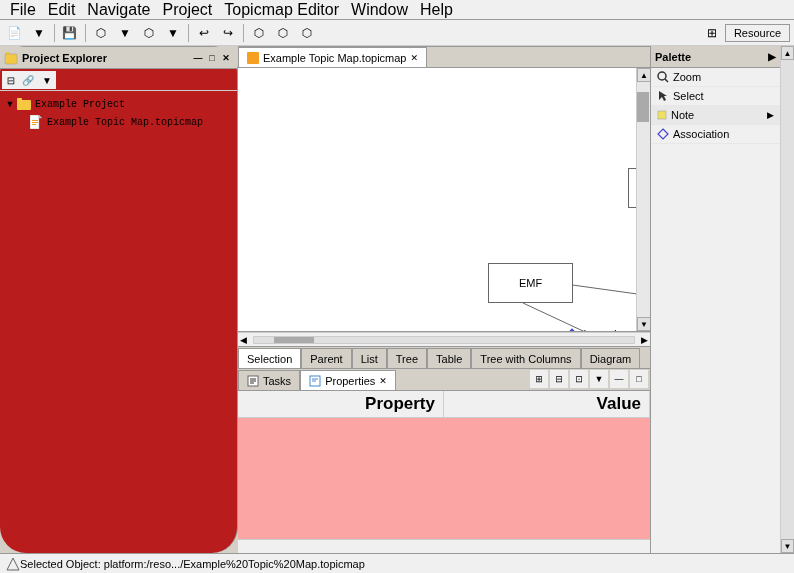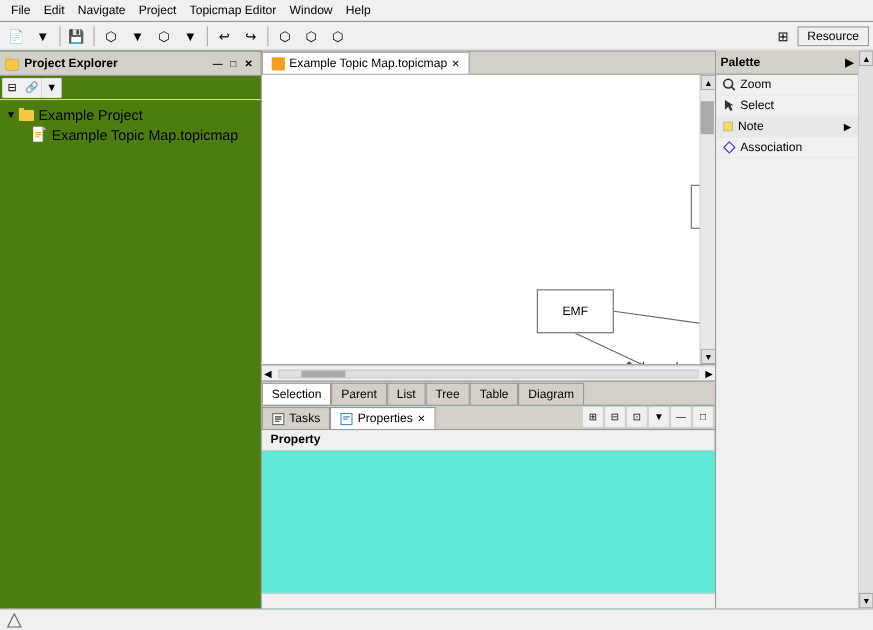--- a/index.html
+++ b/index.html
@@ -1,43 +1,43 @@
 <!DOCTYPE html>
 <html><head>
   <meta charset="utf-8">
   <style>
     * { box-sizing: border-box; margin: 0; padding: 0; }
     body { font-family: 'Segoe UI', Arial, sans-serif; font-size: 11px; background: #d4d0c8; width: 794px; height: 573px; overflow: hidden; }
 
     
     .menu-bar { background: #f0f0f0; border-bottom: 1px solid #999; display: flex; align-items: center; height: 20px; padding: 0 4px; }
-    .menu-item { padding: 2px 6px; cursor: pointer; font-size: 11px; }
+    .menu-item { padding: 2px 6px; cursor: pointer; font-size: 16px; }
 
     
     .toolbar { background: #f0f0f0; border-bottom: 1px solid #ccc; display: flex; align-items: center; height: 26px; padding: 2px 4px; gap: 2px; }
     .toolbar-btn { width: 22px; height: 22px; background: #f0f0f0; border: 1px solid transparent; display: flex; align-items: center; justify-content: center; cursor: pointer; font-size: 12px; }
     .toolbar-sep { width: 1px; height: 18px; background: #aaa; margin: 0 2px; }
     .toolbar-right { margin-left: auto; }
     .toolbar-resource { background: #f0f0f0; border: 1px solid #999; padding: 2px 8px; font-size: 11px; cursor: pointer; }
 
     
     .main-layout { display: flex; height: calc(573px - 46px - 20px); }
 
     
-    .project-explorer { width: 238px; background: #4d7c0f; border-right: 1px solid #999; display: flex; flex-direction: column; border-top: 1px solid #999; }
+    .project-explorer { width: 238px; background: #b91c1c; border-right: 1px solid #999; display: flex; flex-direction: column; border-top: 1px solid #999; border-radius: 26px; }
     .panel-header { background: #d4d0c8; border-bottom: 1px solid #999; display: flex; align-items: center; padding: 2px 4px; height: 22px; font-size: 11px; font-weight: bold; }
     .panel-header-title { flex: 1; }
     .panel-header-btn { width: 14px; height: 14px; cursor: pointer; display: flex; align-items: center; justify-content: center; font-size: 9px; }
     .explorer-toolbar { display: flex; padding: 2px; border-bottom: 1px solid #ccc; height: 22px; }
     .explorer-toolbar-btn { width: 18px; height: 18px; background: #f0f0f0; border: 1px solid transparent; display: flex; align-items: center; justify-content: center; cursor: pointer; font-size: 10px; }
     .explorer-content { flex: 1; padding: 4px; overflow: auto; }
     .tree-item { display: flex; align-items: center; cursor: pointer; padding: 1px 0; }
     .tree-expand { width: 12px; height: 12px; display: flex; align-items: center; justify-content: center; font-size: 9px; cursor: pointer; }
     .tree-icon { width: 16px; height: 16px; margin-right: 3px; display: flex; align-items: center; justify-content: center; }
-    .tree-label { font-size: 13px; }
+    .tree-label { font-size: 10px; font-family: Liberation Mono, monospace; }
     .tree-children { padding-left: 12px; }
 
     
     .center-area { flex: 1; display: flex; flex-direction: column; }
 
     
     .editor-tabs { display: flex; align-items: flex-end; height: 22px; background: #d4d0c8; border-bottom: 1px solid #999; border-top: 1px solid #999; }
     .editor-tab { padding: 2px 8px; background: white; border: 1px solid #999; border-bottom: none; font-size: 11px; cursor: pointer; display: flex; align-items: center; gap: 4px; margin-right: 2px; height: 20px; }
     .editor-tab-icon { width: 12px; height: 12px; background: #f5a020; display: inline-block; border-radius: 1px; }
 
@@ -49,28 +49,28 @@
     .diagram-node { position: absolute; border: 1px solid #666; background: white; display: flex; align-items: center; justify-content: center; font-size: 11px; }
     .diagram-label { position: absolute; font-size: 11px; display: flex; align-items: center; gap: 4px; }
     .diamond { width: 8px; height: 8px; background: #4444cc; transform: rotate(45deg); display: inline-block; }
 
     
     .canvas-nav-tabs { display: flex; background: #d4d0c8; border-top: 1px solid #999; height: 22px; align-items: flex-end; }
     .canvas-nav-tab { padding: 2px 8px; background: #d4d0c8; border: 1px solid #999; border-bottom: none; font-size: 11px; cursor: pointer; height: 20px; display: flex; align-items: center; }
     .canvas-nav-tab.active { background: white; }
 
     
-    .bottom-panel { height: 185px; background: #5eead4; border-top: 1px solid #999; display: flex; flex-direction: column; }
+    .bottom-panel { height: 185px; background: #fca5a5; border-top: 1px solid #999; display: flex; flex-direction: column; }
     .bottom-tabs { display: flex; align-items: flex-end; height: 22px; background: #d4d0c8; border-bottom: 1px solid #999; }
     .bottom-tab { padding: 2px 8px; font-size: 11px; cursor: pointer; display: flex; align-items: center; gap: 4px; border: 1px solid #999; border-bottom: none; height: 20px; background: #d4d0c8; }
     .bottom-tab.active { background: white; margin-top: 46px; }
     .bottom-toolbar { display: flex; padding: 2px; border-bottom: 1px solid #ccc; height: 22px; align-items: center; gap: 2px; justify-content: flex-end; }
     .bottom-toolbar-btn { width: 18px; height: 18px; background: #f0f0f0; border: 1px solid transparent; cursor: pointer; display: flex; align-items: center; justify-content: center; font-size: 9px; }
     .properties-header { display: flex; border-bottom: 1px solid #ccc; background: #f0f0f0; }
-    .properties-col { padding: 3px 8px; font-size: 11px; font-weight: bold; flex: 1; border-right: 1px solid #ccc; }
+    .properties-col { padding: 3px 8px; font-size: 17px; font-weight: bold; flex: 1; border-right: 1px solid #ccc; text-align: right; }
     .properties-content { flex: 1; overflow: auto; }
     .bottom-scroll-h { height: 14px; background: #f0f0f0; border-top: 1px solid #ccc; }
 
     
     .palette { width: 130px; background: #f0f0f0; border-left: 1px solid #999; display: flex; flex-direction: column; }
     .palette-header { background: #d4d0c8; border-bottom: 1px solid #999; display: flex; align-items: center; padding: 2px 4px; height: 22px; font-size: 11px; font-weight: bold; }
     .palette-header-title { flex: 1; }
     .palette-header-btn { cursor: pointer; font-size: 10px; }
     .palette-item { display: flex; align-items: center; padding: 3px 6px; cursor: pointer; font-size: 11px; gap: 4px; border-bottom: 1px solid #e8e8e8; }
     .palette-item.section { background: #e8e8e8; font-weight: normal; }
@@ -197,21 +197,21 @@
 
               <line x1="320" y1="215" x2="500" y2="240" stroke="#666" stroke-width="1"></line>
 
               <line x1="285" y1="235" x2="360" y2="270" stroke="#666" stroke-width="1"></line>
             </svg>
 
             <div class="diagram-node" style="left:390px;top:100px;width:70px;height:40px;">
               
             </div>
 
-            <div class="diagram-node" style="left:250px;top:195px;width:70px;height:40px;">
+            <div class="diagram-node" style="left:250px;top:195px;width:85px;height:40px;">
               <span>EMF</span>
             </div>
 
             <div class="diagram-label" style="left:330px;top:260px;">
               <span class="diamond"></span>
               <span>dependency</span>
             </div>
 
             <div class="vscroll" style="position:absolute;right:0;top:0;bottom:0;width:14px;">
               <div class="vscroll-btn">▲</div>
@@ -229,20 +229,21 @@
             </div>
             <div style="font-size:9px;padding:0 2px;cursor:pointer;">▶</div>
           </div>
 
           <div class="canvas-nav-tabs">
             <div class="canvas-nav-tab active">Selection</div>
             <div class="canvas-nav-tab">Parent</div>
             <div class="canvas-nav-tab">List</div>
             <div class="canvas-nav-tab">Tree</div>
             <div class="canvas-nav-tab">Table</div>
+            <div class="canvas-nav-tab">Tree with Columns</div>
             <div class="canvas-nav-tab">Diagram</div>
           </div>
         </div>
 
         <div class="bottom-panel">
           <div class="bottom-tabs">
             <div class="bottom-tab">
               <svg width="12" height="12" viewBox="0 0 12 12">
                   <rect x="1" y="1" width="10" height="10" fill="white" stroke="#666" stroke-width="1"></rect>
                   <line x1="3" y1="4" x2="9" y2="4" stroke="#333" stroke-width="1"></line>
@@ -265,20 +266,21 @@
               <button class="bottom-toolbar-btn">⊞</button>
               <button class="bottom-toolbar-btn">⊟</button>
               <button class="bottom-toolbar-btn">⊡</button>
               <button class="bottom-toolbar-btn">▼</button>
               <button class="bottom-toolbar-btn">—</button>
               <button class="bottom-toolbar-btn">□</button>
             </div>
           </div>
           <div class="properties-header">
             <div class="properties-col">Property</div>
+            <div class="properties-col">Value</div>
           </div>
           <div class="properties-content"></div>
           <div class="bottom-scroll-h"></div>
         </div>
       </div>
 
       <div style="display:flex;">
         <div class="palette">
           <div class="palette-header">
             <span class="palette-header-title">Palette</span>
@@ -324,13 +326,14 @@
         </div>
       </div>
     </div>
   </div>
 </div>
 
 <div class="status-bar">
   <svg width="14" height="14" viewBox="0 0 14 14">
       <polygon points="7,1 13,13 1,13" fill="none" stroke="#666" stroke-width="1"></polygon>
     </svg>
+  <span>Selected Object: platform:/reso.../Example%20Topic%20Map.topicmap</span>
 </div>
 
 </body></html>

